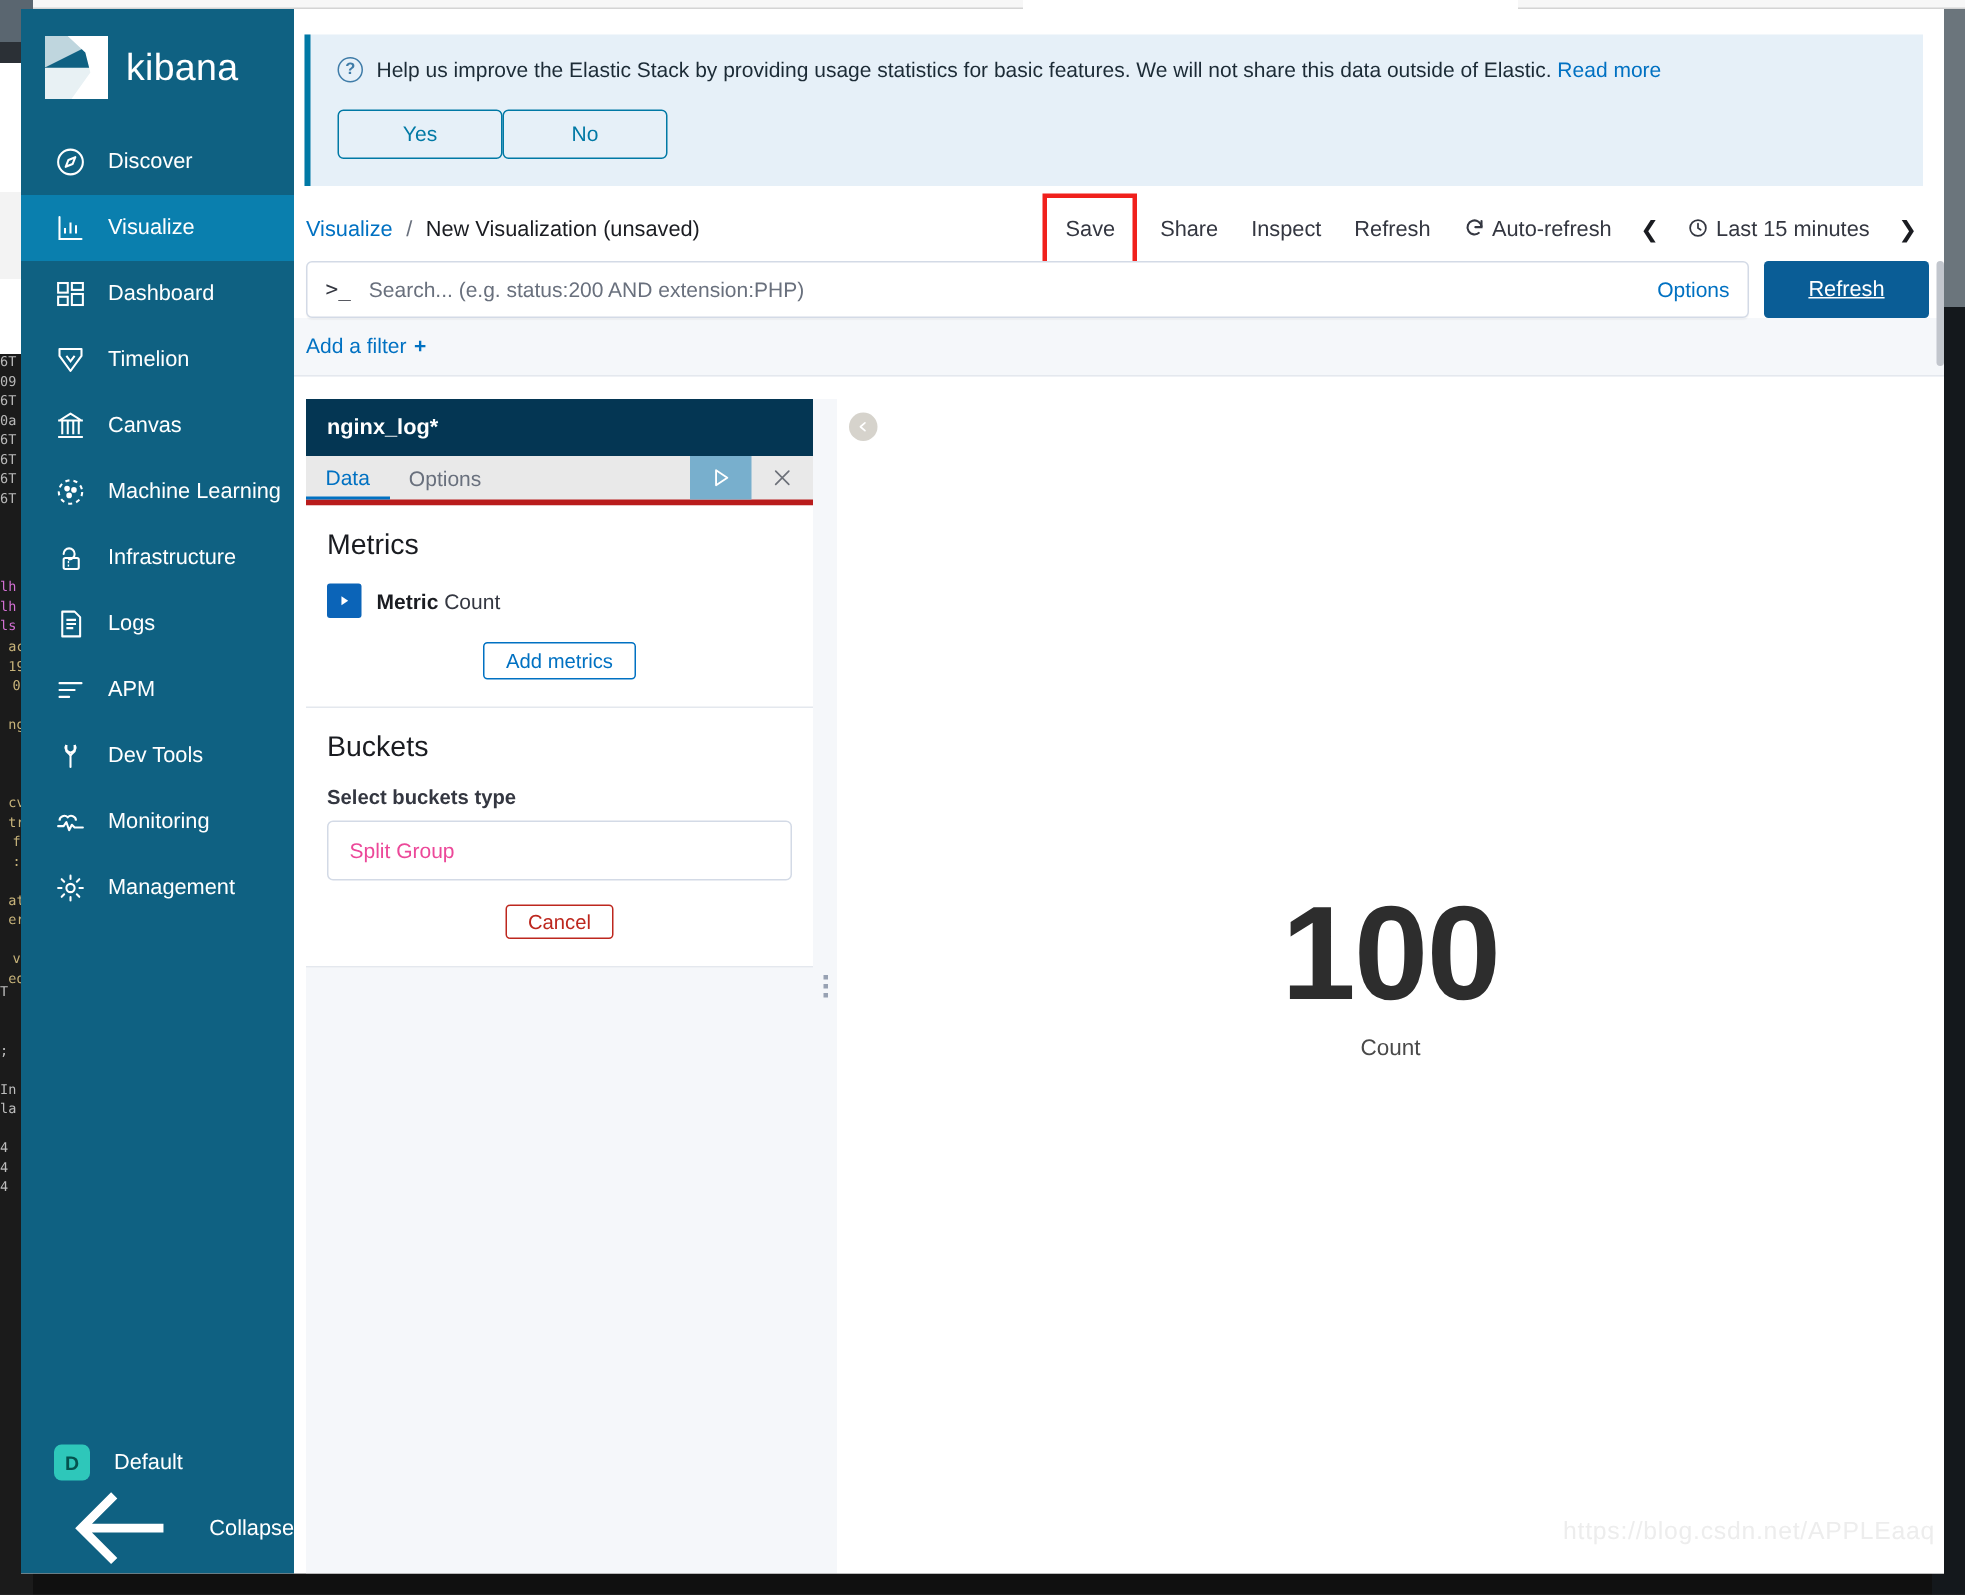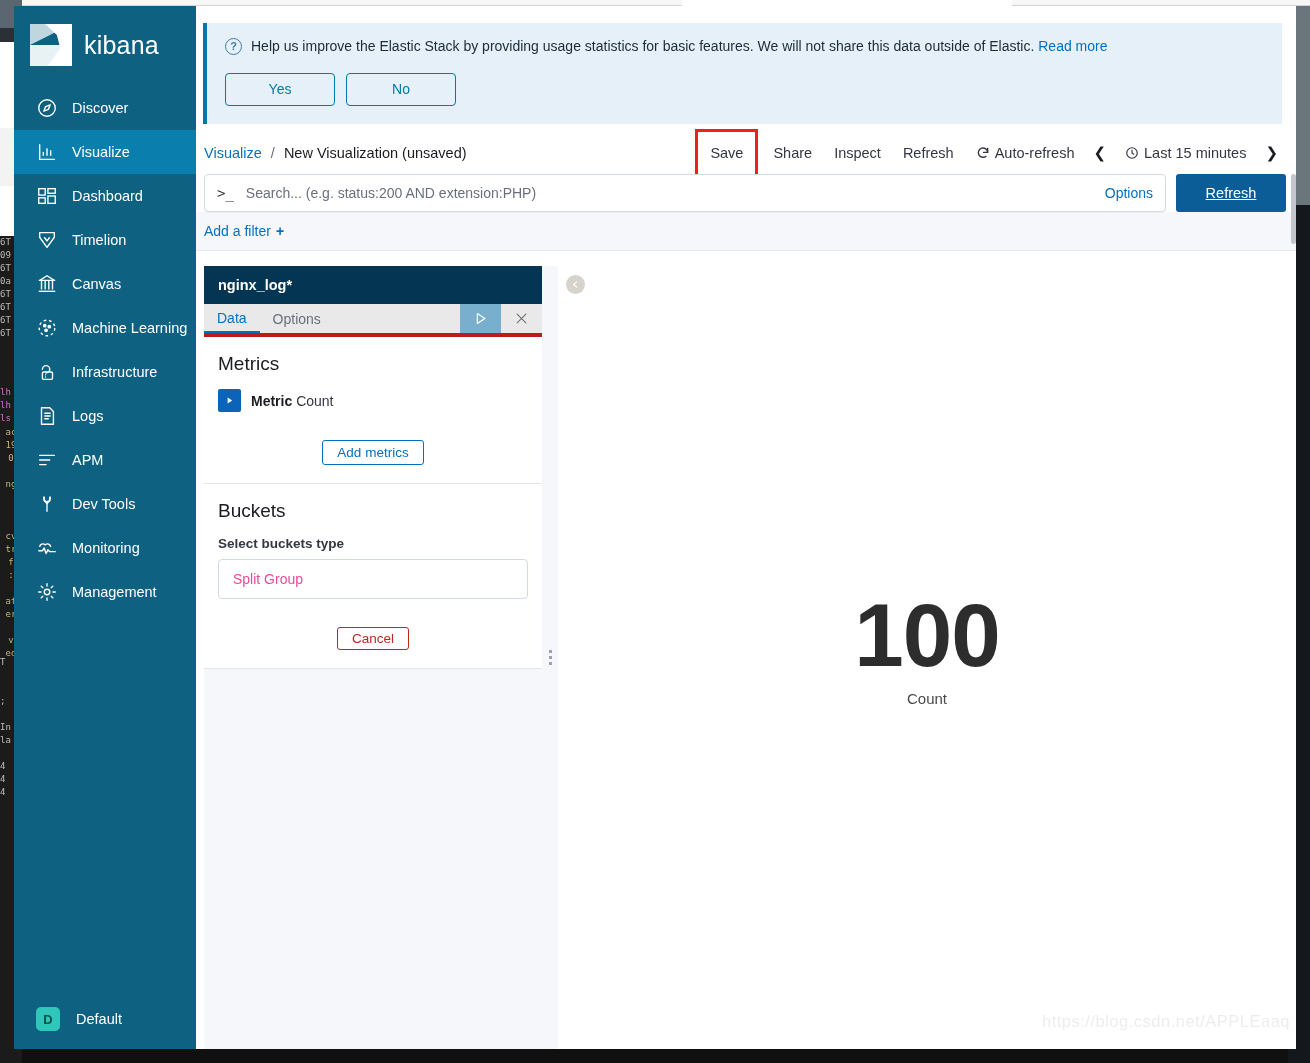--- a/index.html
+++ b/index.html
@@ -140,21 +140,21 @@
   }
   .callout-line { display: flex; align-items: flex-start; gap: 9px; }
   .q-icon {
     width: 17px; height: 17px; border-radius: 50%;
     border: 1.4px solid #3f7ca8; color: #3f7ca8;
     font-size: 11px; line-height: 14px; text-align: center;
     flex: none; margin-top: 1px; font-weight: 600;
   }
   .callout-text { font-size: 14px; color: #1c2b36; line-height: 1.35; }
   .callout-text .rm { color: #0071c2; cursor: pointer; }
-  .callout-btns { display: flex; gap: 11px; margin-top: 17px; align-items: flex-end; }
+  .callout-btns { display: flex; margin-top: 17px; align-items: flex-end; }
   .eui-btn {
     min-width: 110px; height: 33px;
     border: 1px solid #0079a5; border-radius: 4px;
     background: transparent; color: #0079a5;
     font-size: 14px; font-family: inherit; cursor: pointer;
   }
 
   
   #toolbar {
     display: flex; align-items: center;
@@ -236,21 +236,21 @@
     padding: 16px 14px 18px 14px;
   }
   .panel-title { font-size: 19px; color: #1a1c21; font-weight: 400; margin-bottom: 14px; }
   .metric-row { display: flex; align-items: center; gap: 10px; }
   .metric-chip {
     width: 23px; height: 23px; background: #0b64b8; border-radius: 2px;
     display: flex; align-items: center; justify-content: center; flex: none;
   }
   .metric-label { font-size: 14px; color: #343741; }
   .metric-label b { color: #1a1c21; }
-  .center-btn { display: flex; justify-content: center; margin-top: 28px; }
+  .center-btn { display: flex; justify-content: center; margin-top: 16px; }
   .outline-btn {
     border: 1px solid #0071c2; color: #0071c2; background: #fff;
     border-radius: 3px; padding: 4px 14px; font-size: 13.5px;
     font-family: inherit; cursor: pointer;
   }
   .outline-btn.danger { border-color: #bd271e; color: #bd271e; padding: 3px 14px; }
   .sub-label {
     font-size: 13.5px; font-weight: 700; color: #343741; margin-bottom: 8px;
   }
   .select-box {
@@ -471,20 +471,26 @@
           </svg>
           <span>Management</span>
         </div>
       </div>
 
     <div class="side-bottom">
       <div class="space-item">
         <div class="space-badge">D</div>
         <span>Default</span>
       </div>
+      <div class="collapse-item">
+        <svg class="nav-ico" viewBox="0 0 24 24" fill="none" stroke="#fff" stroke-width="1.6">
+          <path d="M20 12H5M11 6l-6 6 6 6"></path>
+        </svg>
+        <span>Collapse</span>
+      </div>
     </div>
   </div>
 
   <div id="content">
 
     <div id="callout">
       <div class="callout-line">
         <div class="q-icon">?</div>
         <div class="callout-text">
           <span>Help us improve the Elastic Stack by providing usage statistics for basic features. We will not share this data outside of Elastic.</span>

